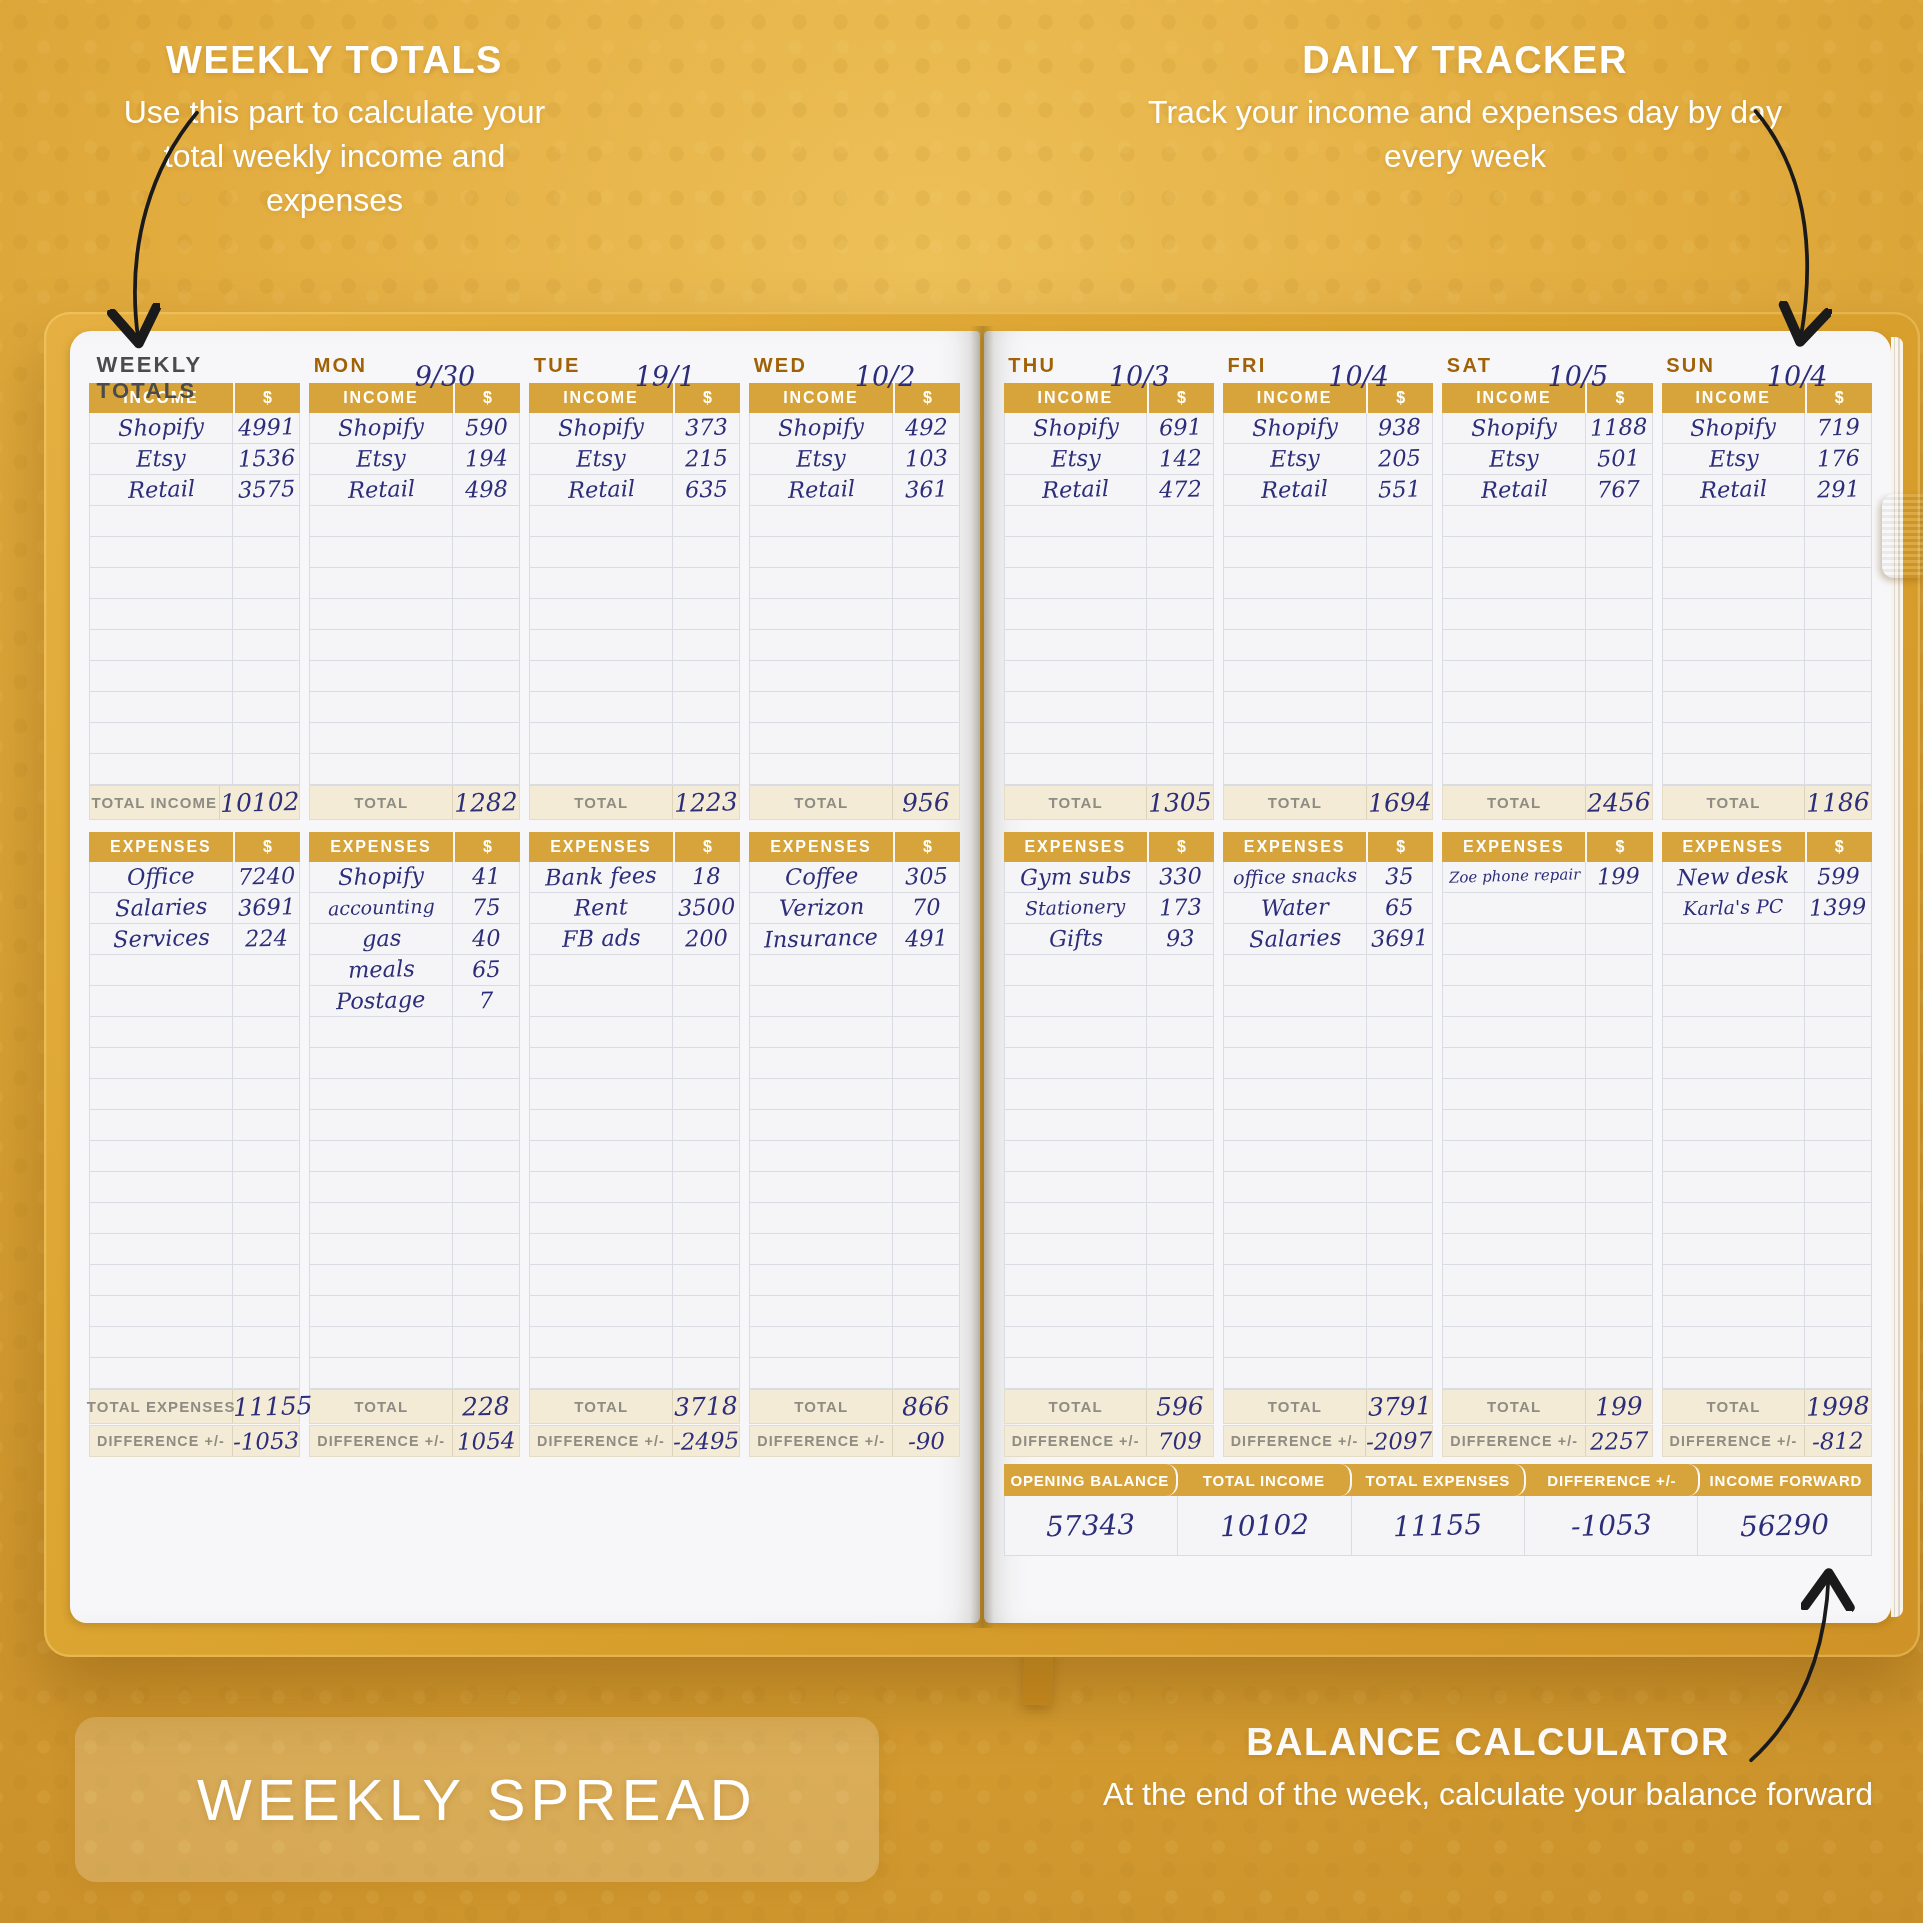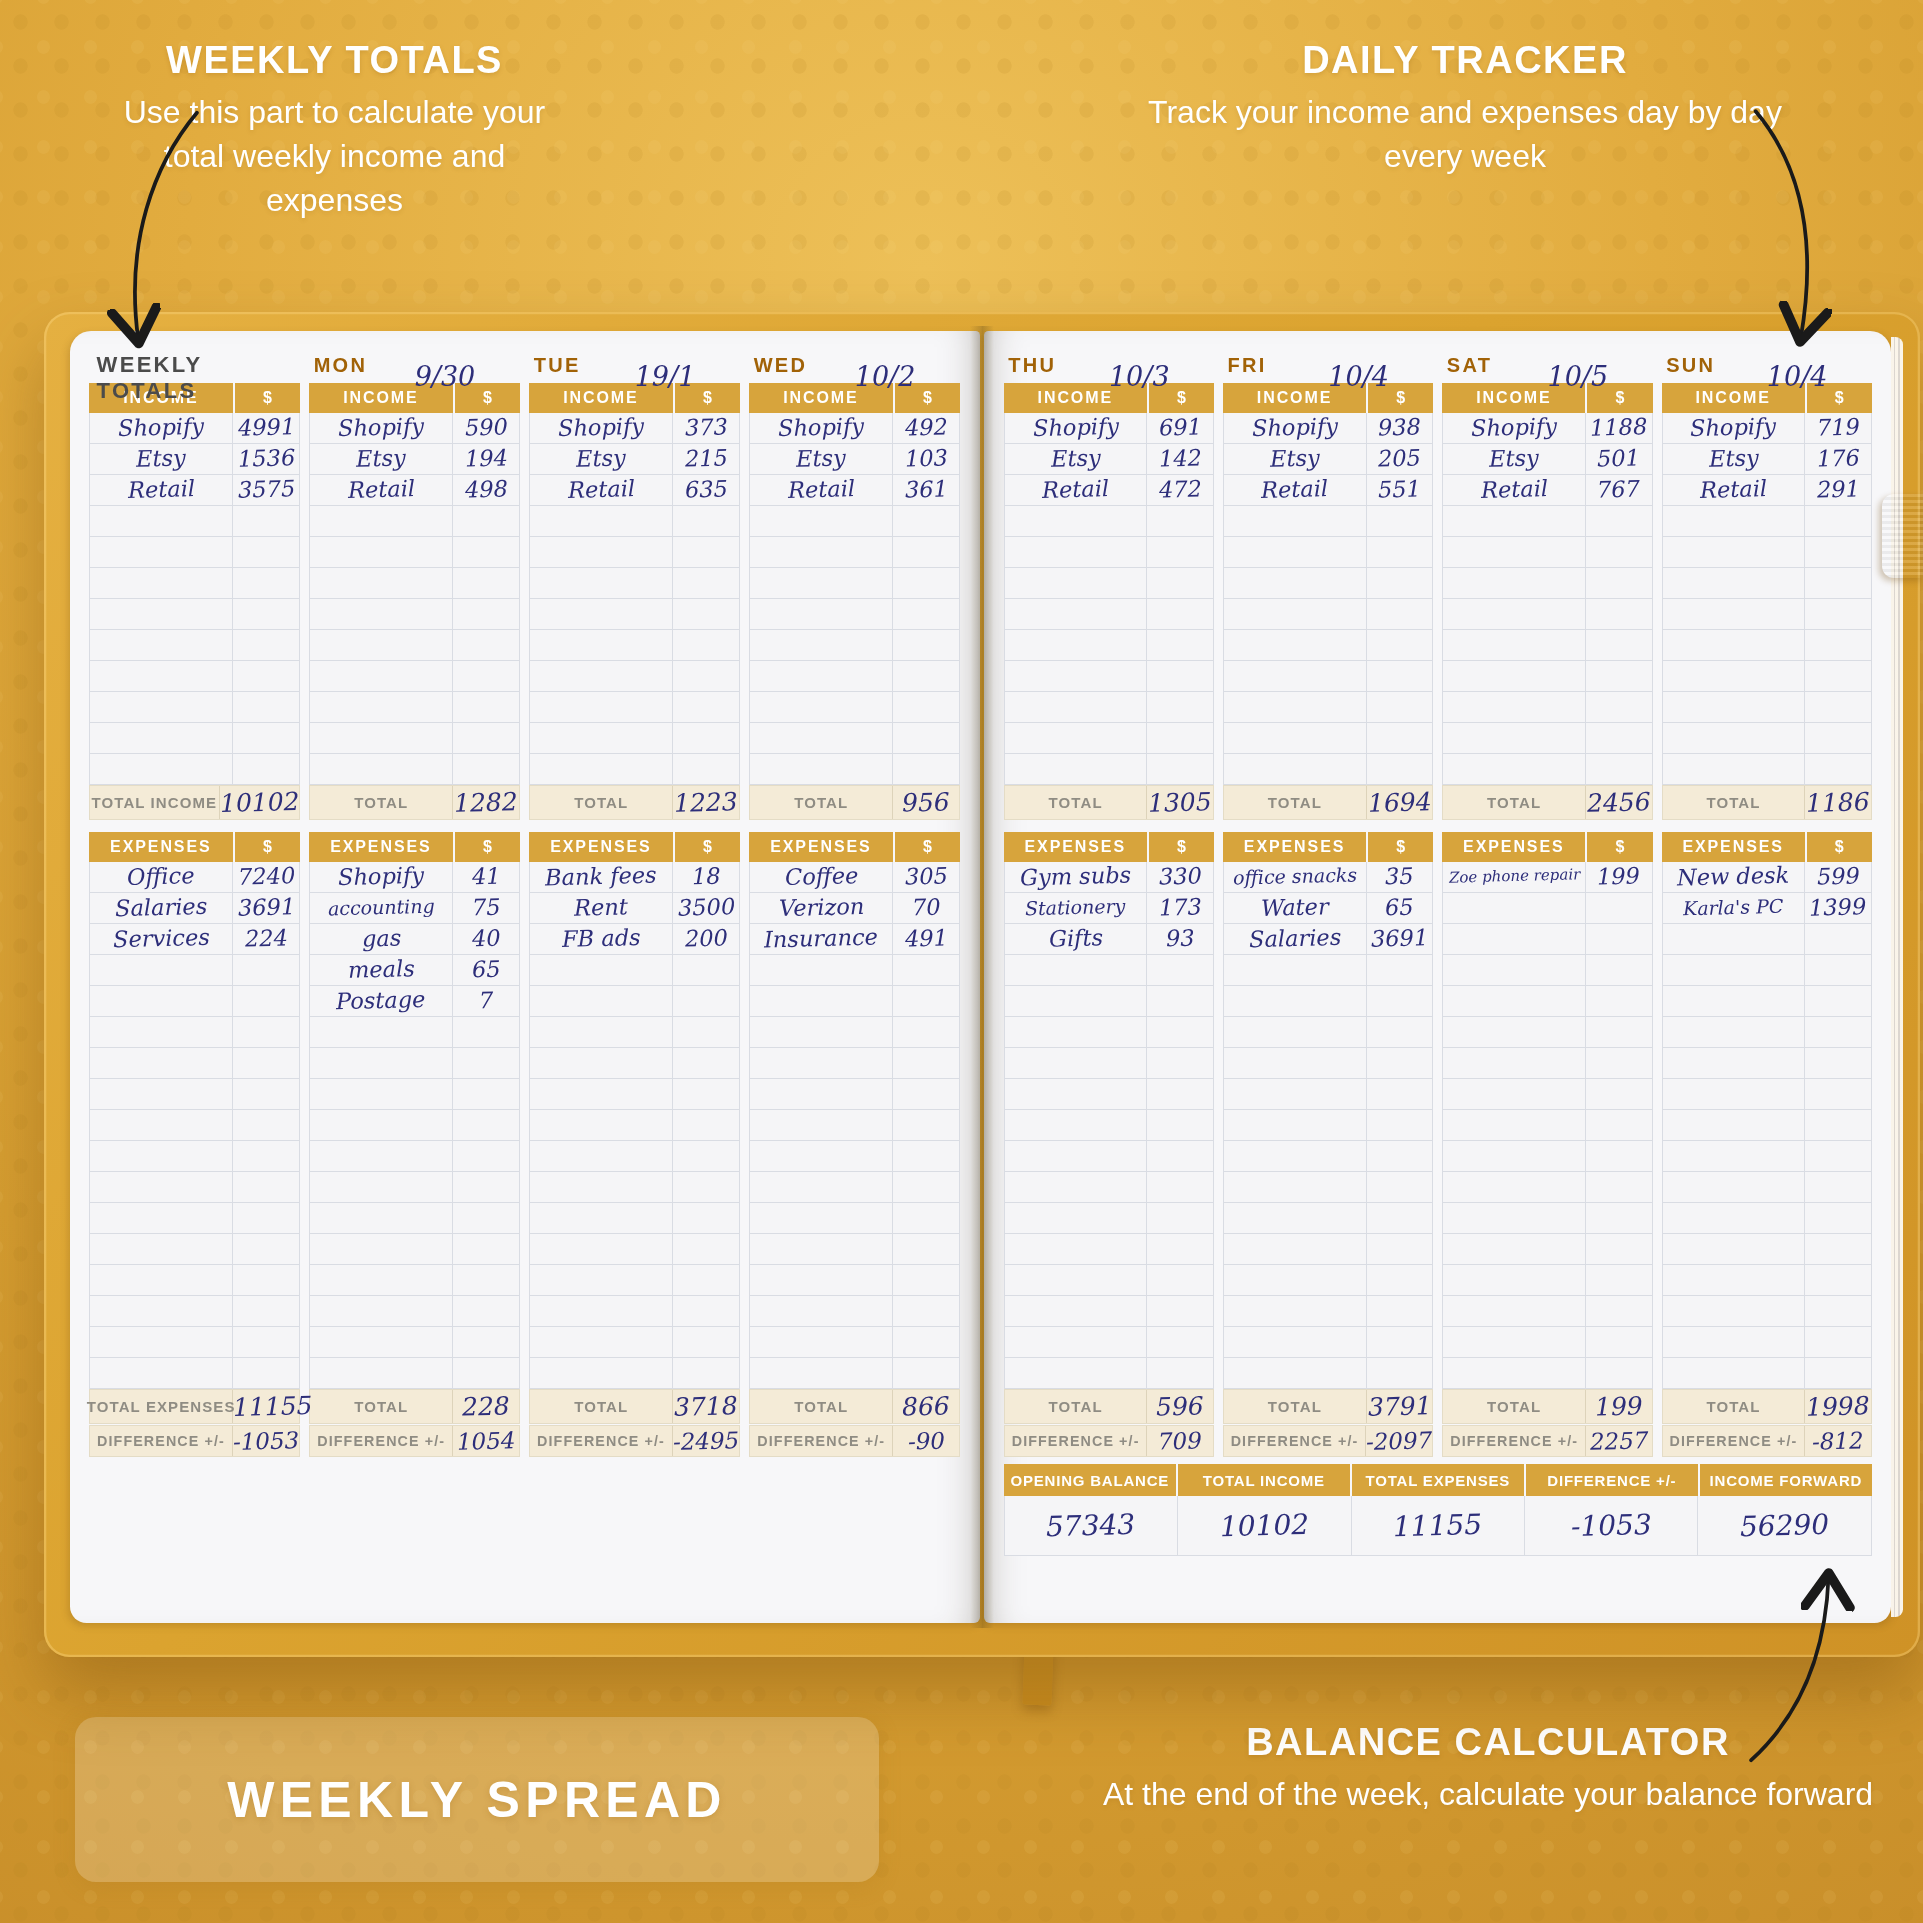--- a/index.html
+++ b/index.html
@@ -26,21 +26,21 @@
   .ann-wt{left:98px; top:39px; width:473px;}
   .ann-dt{left:1142px; top:39px; width:646px;}
   .ann-bc{left:1097px; top:1721px; width:782px;}
   .ws-box{
     position:absolute; left:75px; top:1717px; width:804px; height:165px;
     background:rgba(255,255,255,.20); border-radius:21px;
     display:flex; align-items:center; justify-content:center;
     box-shadow:0 4.5px 22.5px rgba(160,110,20,.18);
   }
   .ws-box span{
-    color:#fff; font-size:50px; font-weight:700; letter-spacing:5.3px;
+    color:#fff; font-size:58px; font-weight:400; letter-spacing:5.3px;
     text-shadow:0 1.5px 6px rgba(150,100,20,.25);
   }
 
   
   svg.arrows{position:absolute; inset:0; pointer-events:none; z-index:6;}
 
   
   .book{
     position:absolute; left:44px; top:312px; width:1876px; height:1345px;
     background:linear-gradient(135deg,#e5b041 0%, #dba32f 45%, #cf9226 100%);
@@ -109,21 +109,21 @@
   
   .note-area{position:absolute; left:19.5px; right:19.5px; top:1123px; height:162px;}
   .note-line{position:absolute; left:0; right:0; height:0.8px; background:#cfd3da;}
   .nl1{top:54px;} .nl2{top:110px;}
   .note-text{position:absolute; left:10.5px; top:13.5px; font-size:26px; white-space:nowrap; transform:rotate(-1deg);}
 
   
   .balance{position:absolute; left:19.5px; right:19.5px; top:1133px;}
   .bal-head{display:flex; height:32px; background:var(--gold); color:#fff;}
   .bal-head .bh{flex:1; display:flex; align-items:center; justify-content:center;
-    font-size:15px; font-weight:600; letter-spacing:0.8px; border-right:2.3px solid #f7f7f9; white-space:nowrap;}
+    font-size:15px; font-weight:600; letter-spacing:0.8px; border-right:2.3px solid #f7f7f9; white-space:nowrap;border-radius:12px;}
   .bal-head .bh:last-child{border-right:none;}
   .bal-vals{display:flex; height:59px; border:0.8px solid var(--line); border-top:none; background:#f5f5f7;}
   .bal-vals .bv{flex:1; display:flex; align-items:center; justify-content:center; border-right:0.8px solid var(--line);}
   .bal-vals .bv:last-child{border-right:none;}
   .bal-vals .hand{font-size:28px; transform:rotate(-1.5deg);}
 </style>
 </head>
 <body>
 
 <div class="canvas">

